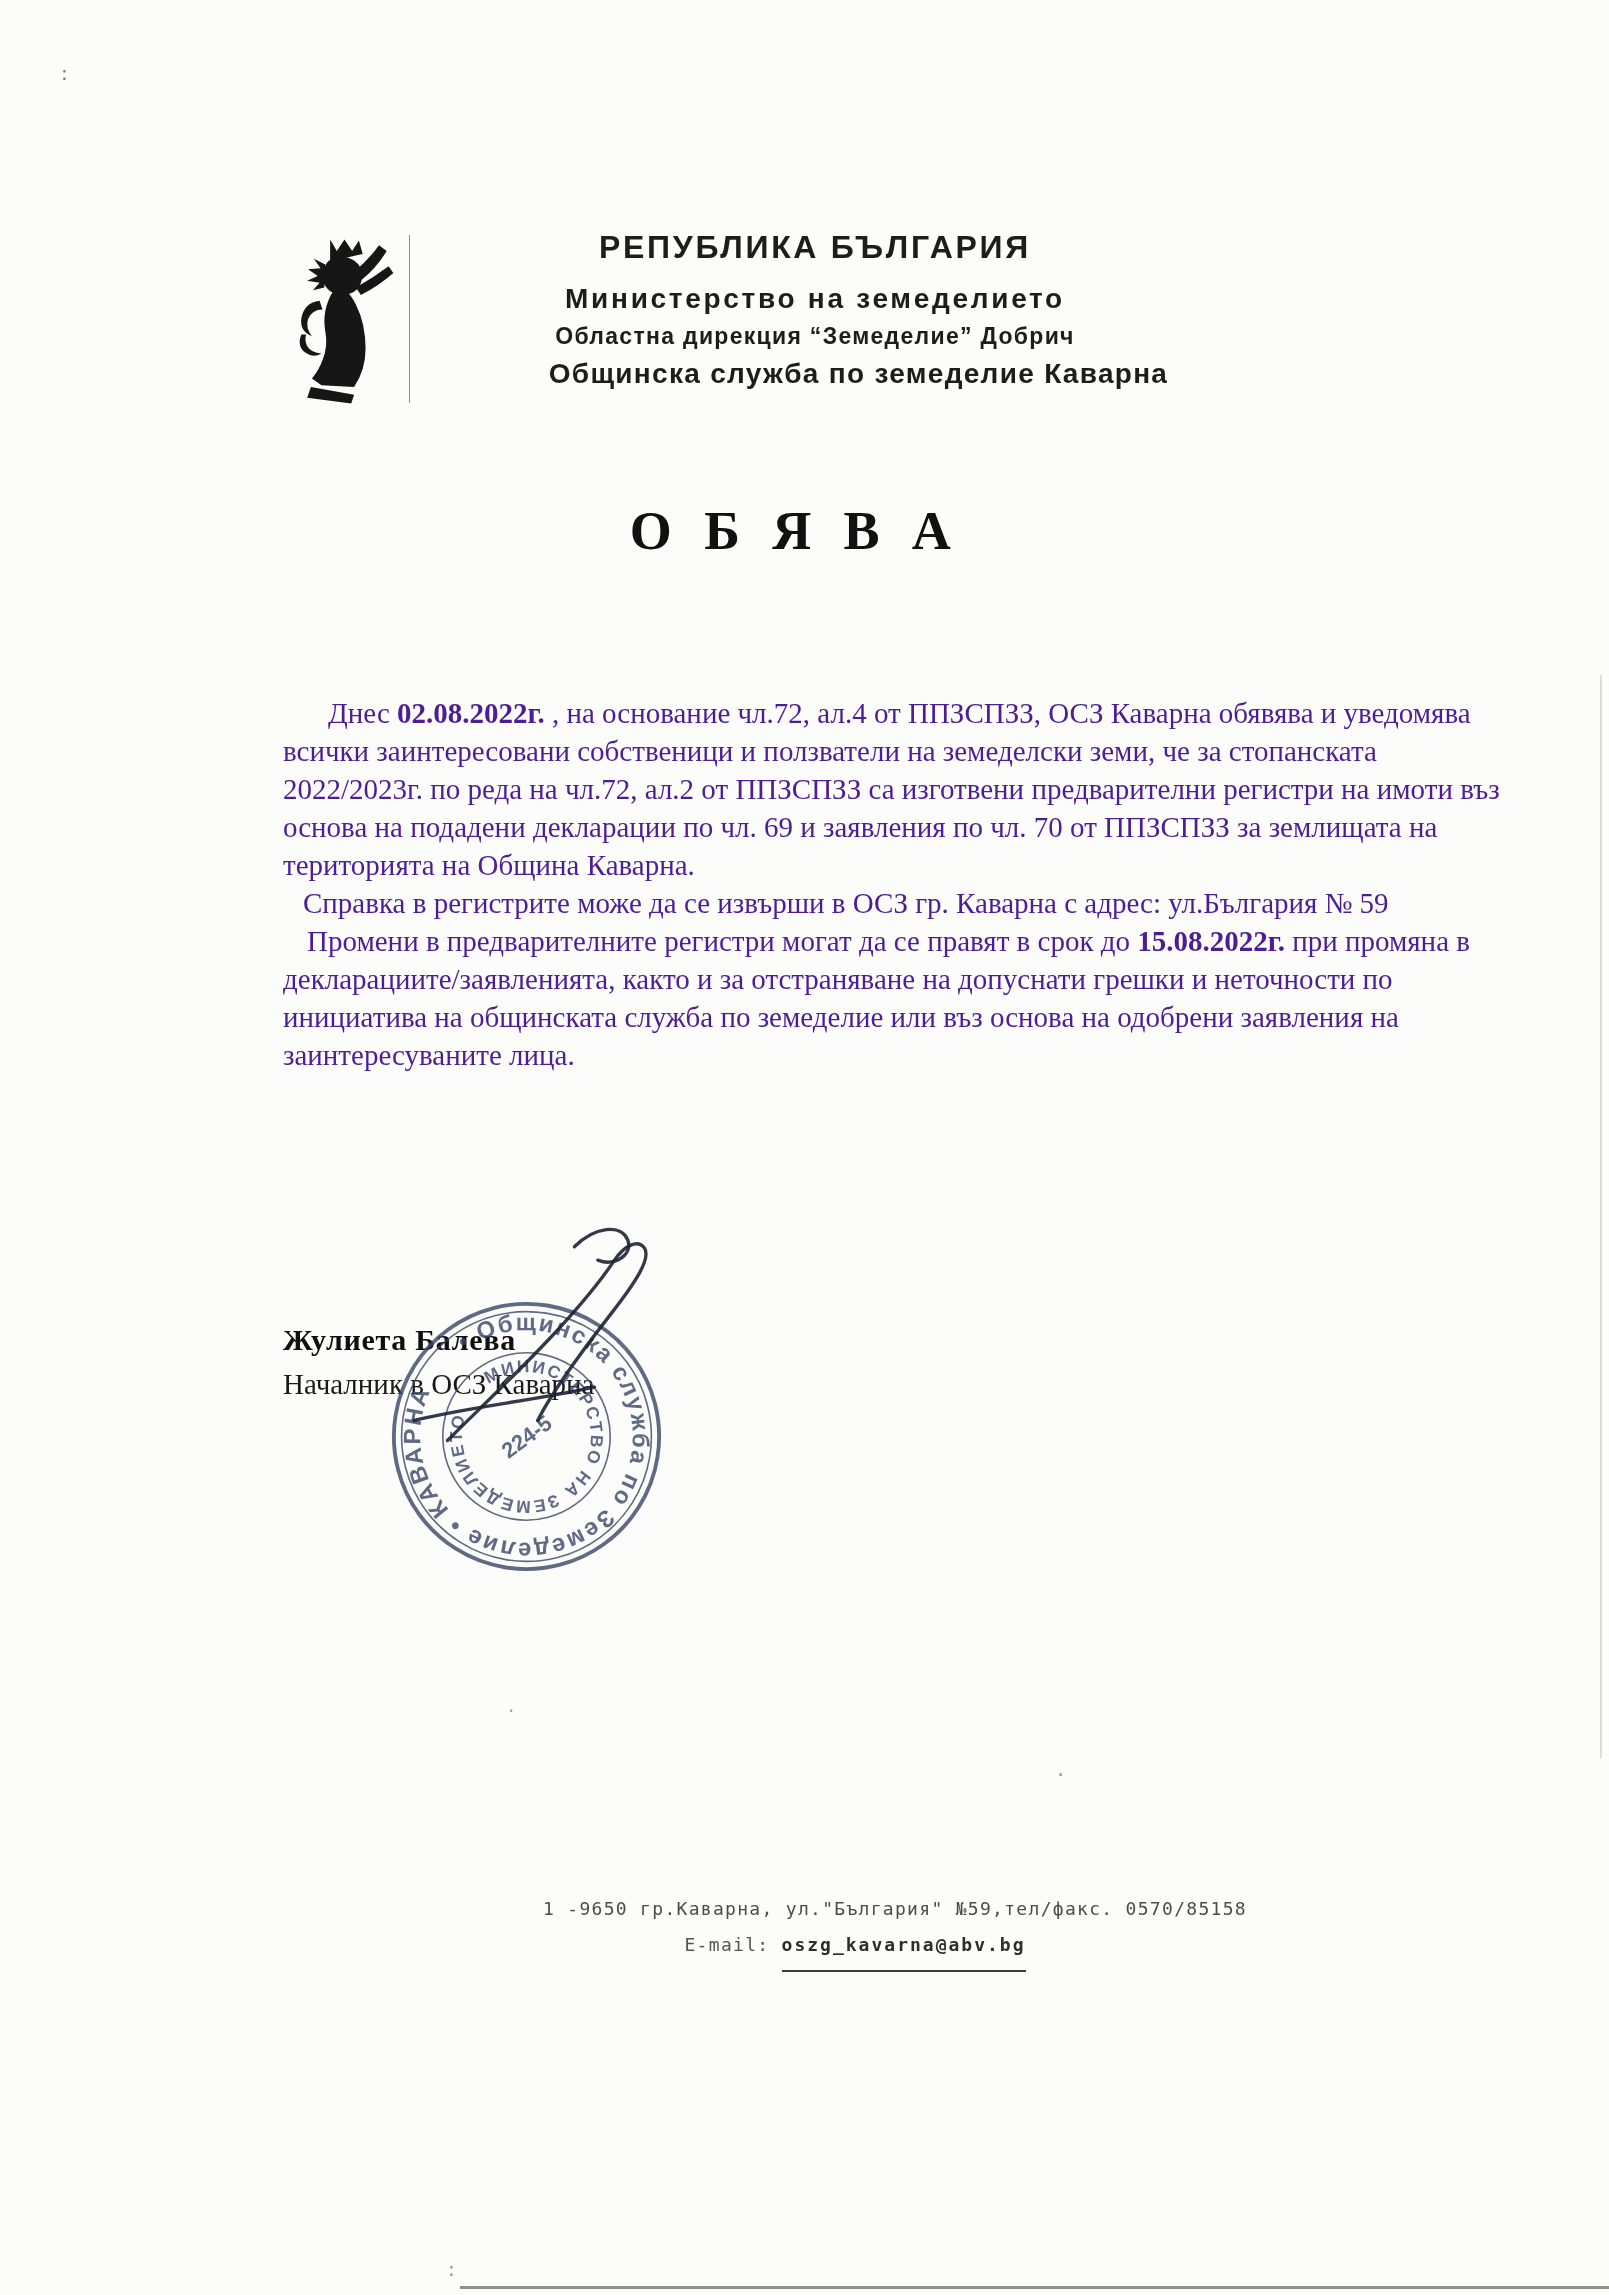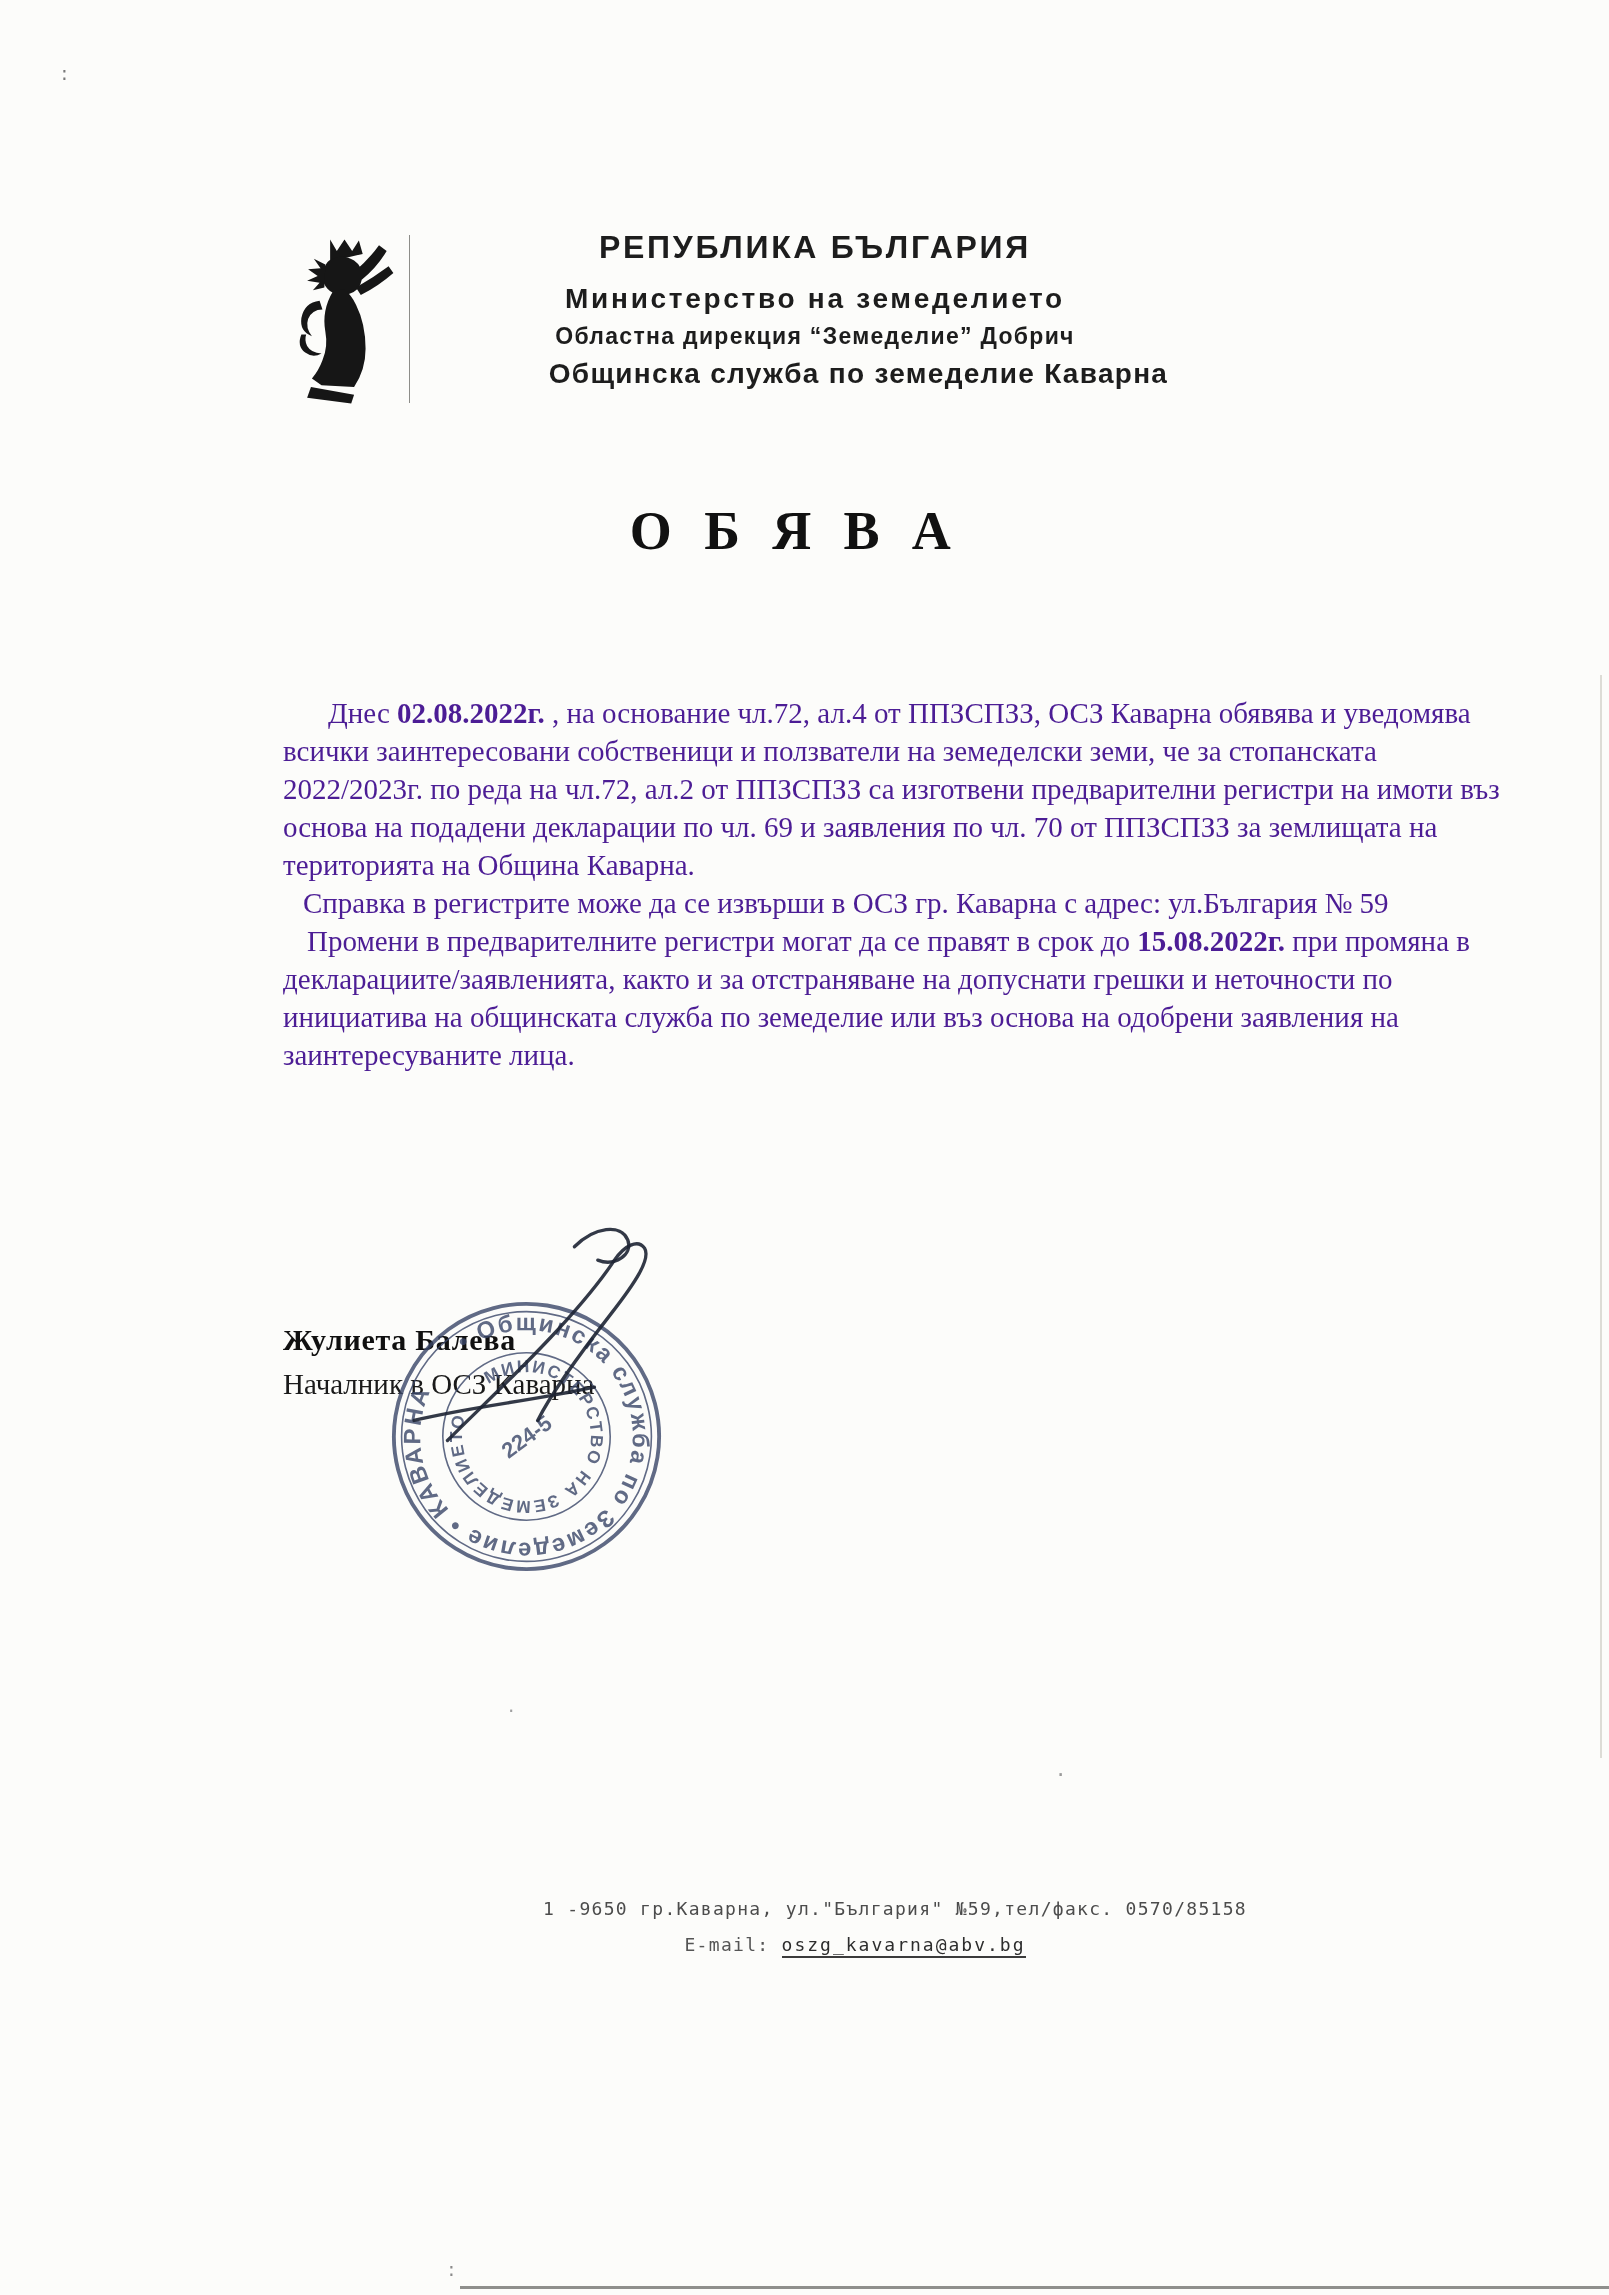--- a/index.html
+++ b/index.html
@@ -75,22 +75,22 @@
   .footer{
     position:absolute;left:0;top:1898px;width:1610px;
     text-align:center;
     font-family:"DejaVu Sans Mono", monospace;
     color:#4c4c4c;
   }
   .footer-address{font-size:18px;letter-spacing:1.3px;margin-left:180px;}
   .footer-email-line{margin-top:14.7px;margin-left:100px;font-size:18px;letter-spacing:1.3px;}
   .email-label{color:#555;}
   .email-value{
-    font-weight:normal;color:#2d2d2d;
-    border-bottom:2px solid #3b3b3b;padding-bottom:1px;letter-spacing:2px;
+    font-weight:bold;color:#2d2d2d;
+    border-bottom:2px solid #3b3b3b;padding-bottom:15px;letter-spacing:2px;
   }
   
   .artifact{position:absolute;color:#787878;font-family:"DejaVu Sans", sans-serif;}
   .artifact-top{left:61px;top:61px;font-size:20px;}
   .artifact-bottom{left:448px;top:2257px;font-size:20px;color:#8a8a8a;}
   .artifact-dot1{left:1057px;top:1762px;font-size:23px;color:#9a9a9a;}
   .artifact-dot2{left:508px;top:1699px;font-size:20px;color:#a0a0a0;}
   .scan-bottom-line{position:absolute;left:460px;top:2286px;width:1150px;height:2.7px;background:#8f8f8c;}
   .scan-right-line{position:absolute;left:1600px;top:675px;width:2px;height:1083px;background:#dddcd6;}
 </style>

